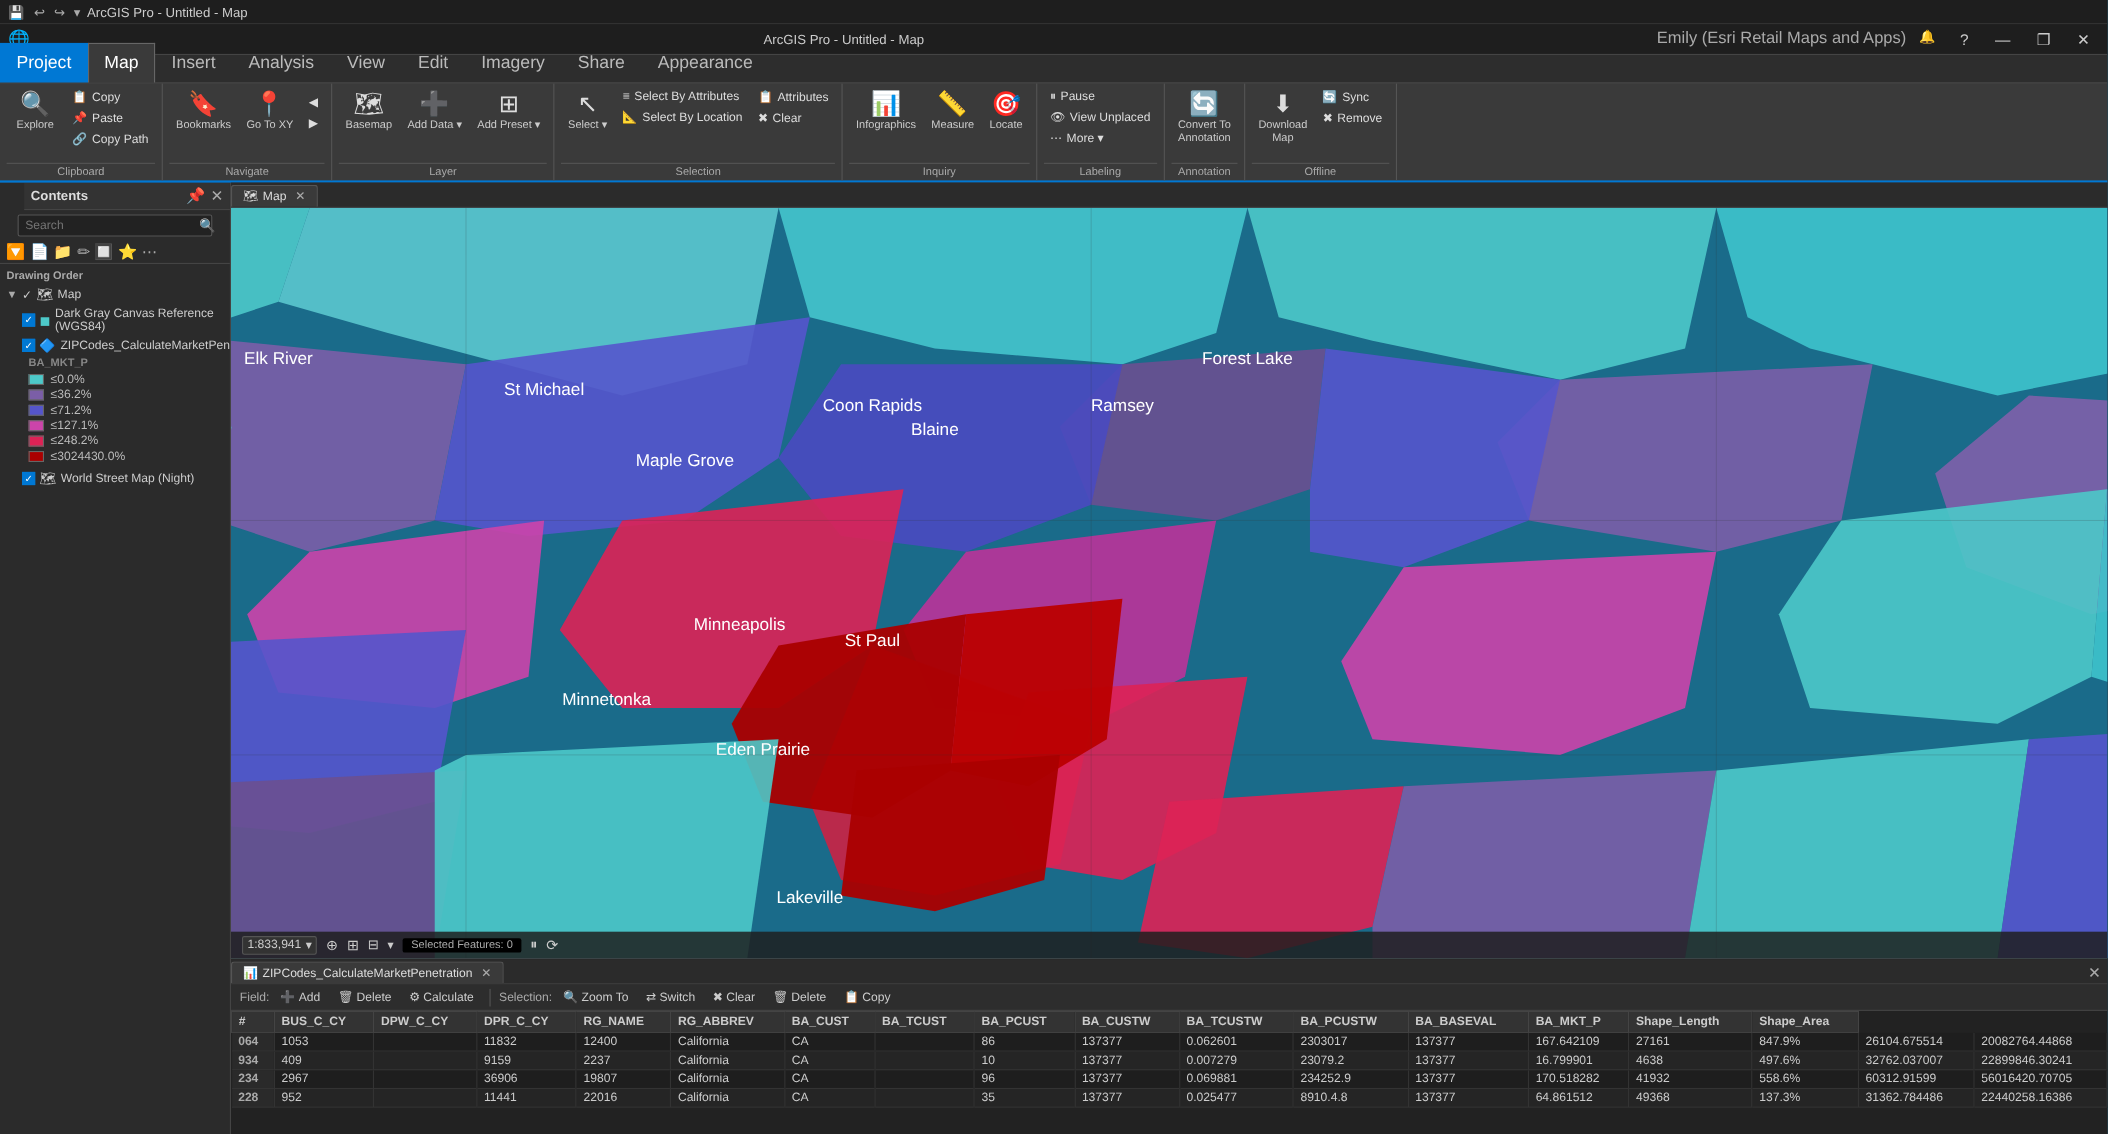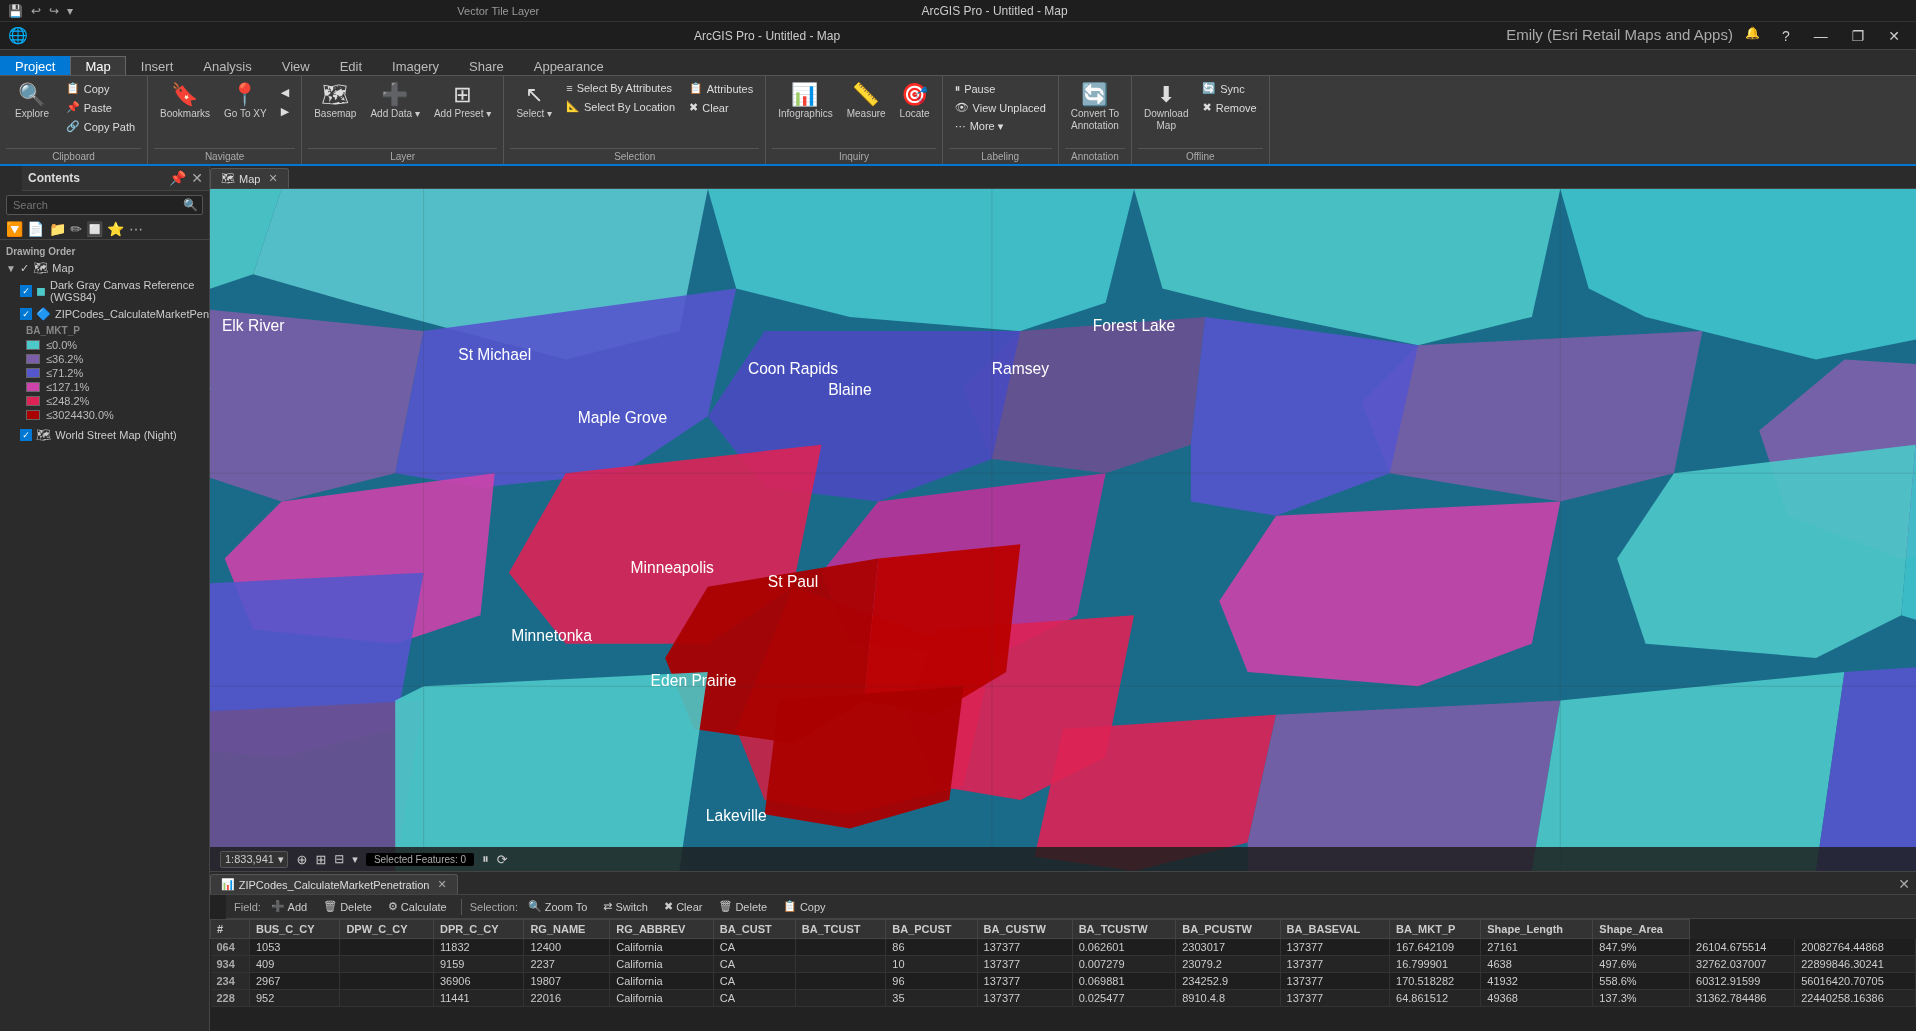--- a/index.html
+++ b/index.html
@@ -25,24 +25,24 @@
       height: 26px;
       background: #2d2d2d;
       display: flex;
       align-items: flex-end;
       border-bottom: 1px solid #555;
     }
     .tab-item {
       padding: 4px 14px;
       cursor: pointer;
       color: #bbb;
-      font-size: 13px;
+      font-size: 16px;
       border: 1px solid transparent;
       border-bottom: none;
-      height: 19px;
+      height: 36px;
       display: flex;
       align-items: center;
     }
     .tab-item.active-project { background: #0078d4; color: #fff; }
     .tab-item.active-map { background: #3a3a3a; color: #fff; border-color: #666; }
 
     
     #ribbon {
       background: #3a3a3a;
       border-bottom: 2px solid #0078d4;
@@ -122,21 +122,21 @@
       align-items: center;
       justify-content: space-between;
       padding: 4px 6px;
       background: #333;
       border-bottom: 1px solid #444;
       margin-left: 22px;
     }
     #sidebar-search {
       display: flex;
       align-items: center;
-      margin: 4px 6px;
+      margin: 4px 16px;
       background: #222;
       border: 1px solid #555;
       border-radius: 2px;
       gap: 20px;
     }
     #sidebar-search input {
       background: transparent;
       border: none;
       outline: none;
       color: #ccc;
@@ -290,21 +290,20 @@
       color: #ddd;
       border-radius: 3px 3px 0 0;
     }
     #table-toolbar {
       display: flex;
       align-items: center;
       gap: 4px;
       padding: 3px 8px;
       background: #2d2d2d;
       border-bottom: 1px solid #444;
-      margin-left: 16px;
     }
     .tbl-btn {
       display: flex;
       align-items: center;
       gap: 3px;
       cursor: pointer;
       padding: 2px 6px;
       color: #ccc;
       font-size: 11px;
       border-radius: 2px;
@@ -357,21 +356,20 @@
     .qat-icon { font-size: 12px; color: #aaa; cursor: pointer; padding: 2px; }
   </style>
 </head>
 <body>
 
 <div id="qat">
   <span class="qat-icon">💾</span>
   <span class="qat-icon">↩</span>
   <span class="qat-icon">↪</span>
   <span class="qat-icon">▾</span>
-  <span style="flex:1; text-align:center; font-size:11px; color:#999;">Vector Tile Layer</span>
   <span style="font-size:12px; color:#ccc;">ArcGIS Pro - Untitled - Map</span>
   <span style="flex:1"></span>
 </div>
 
 <div id="titlebar">
   <div class="left">
     <span style="font-size:16px;">🌐</span>
   </div>
   <div class="center">ArcGIS Pro - Untitled - Map</div>
   <div class="right">

